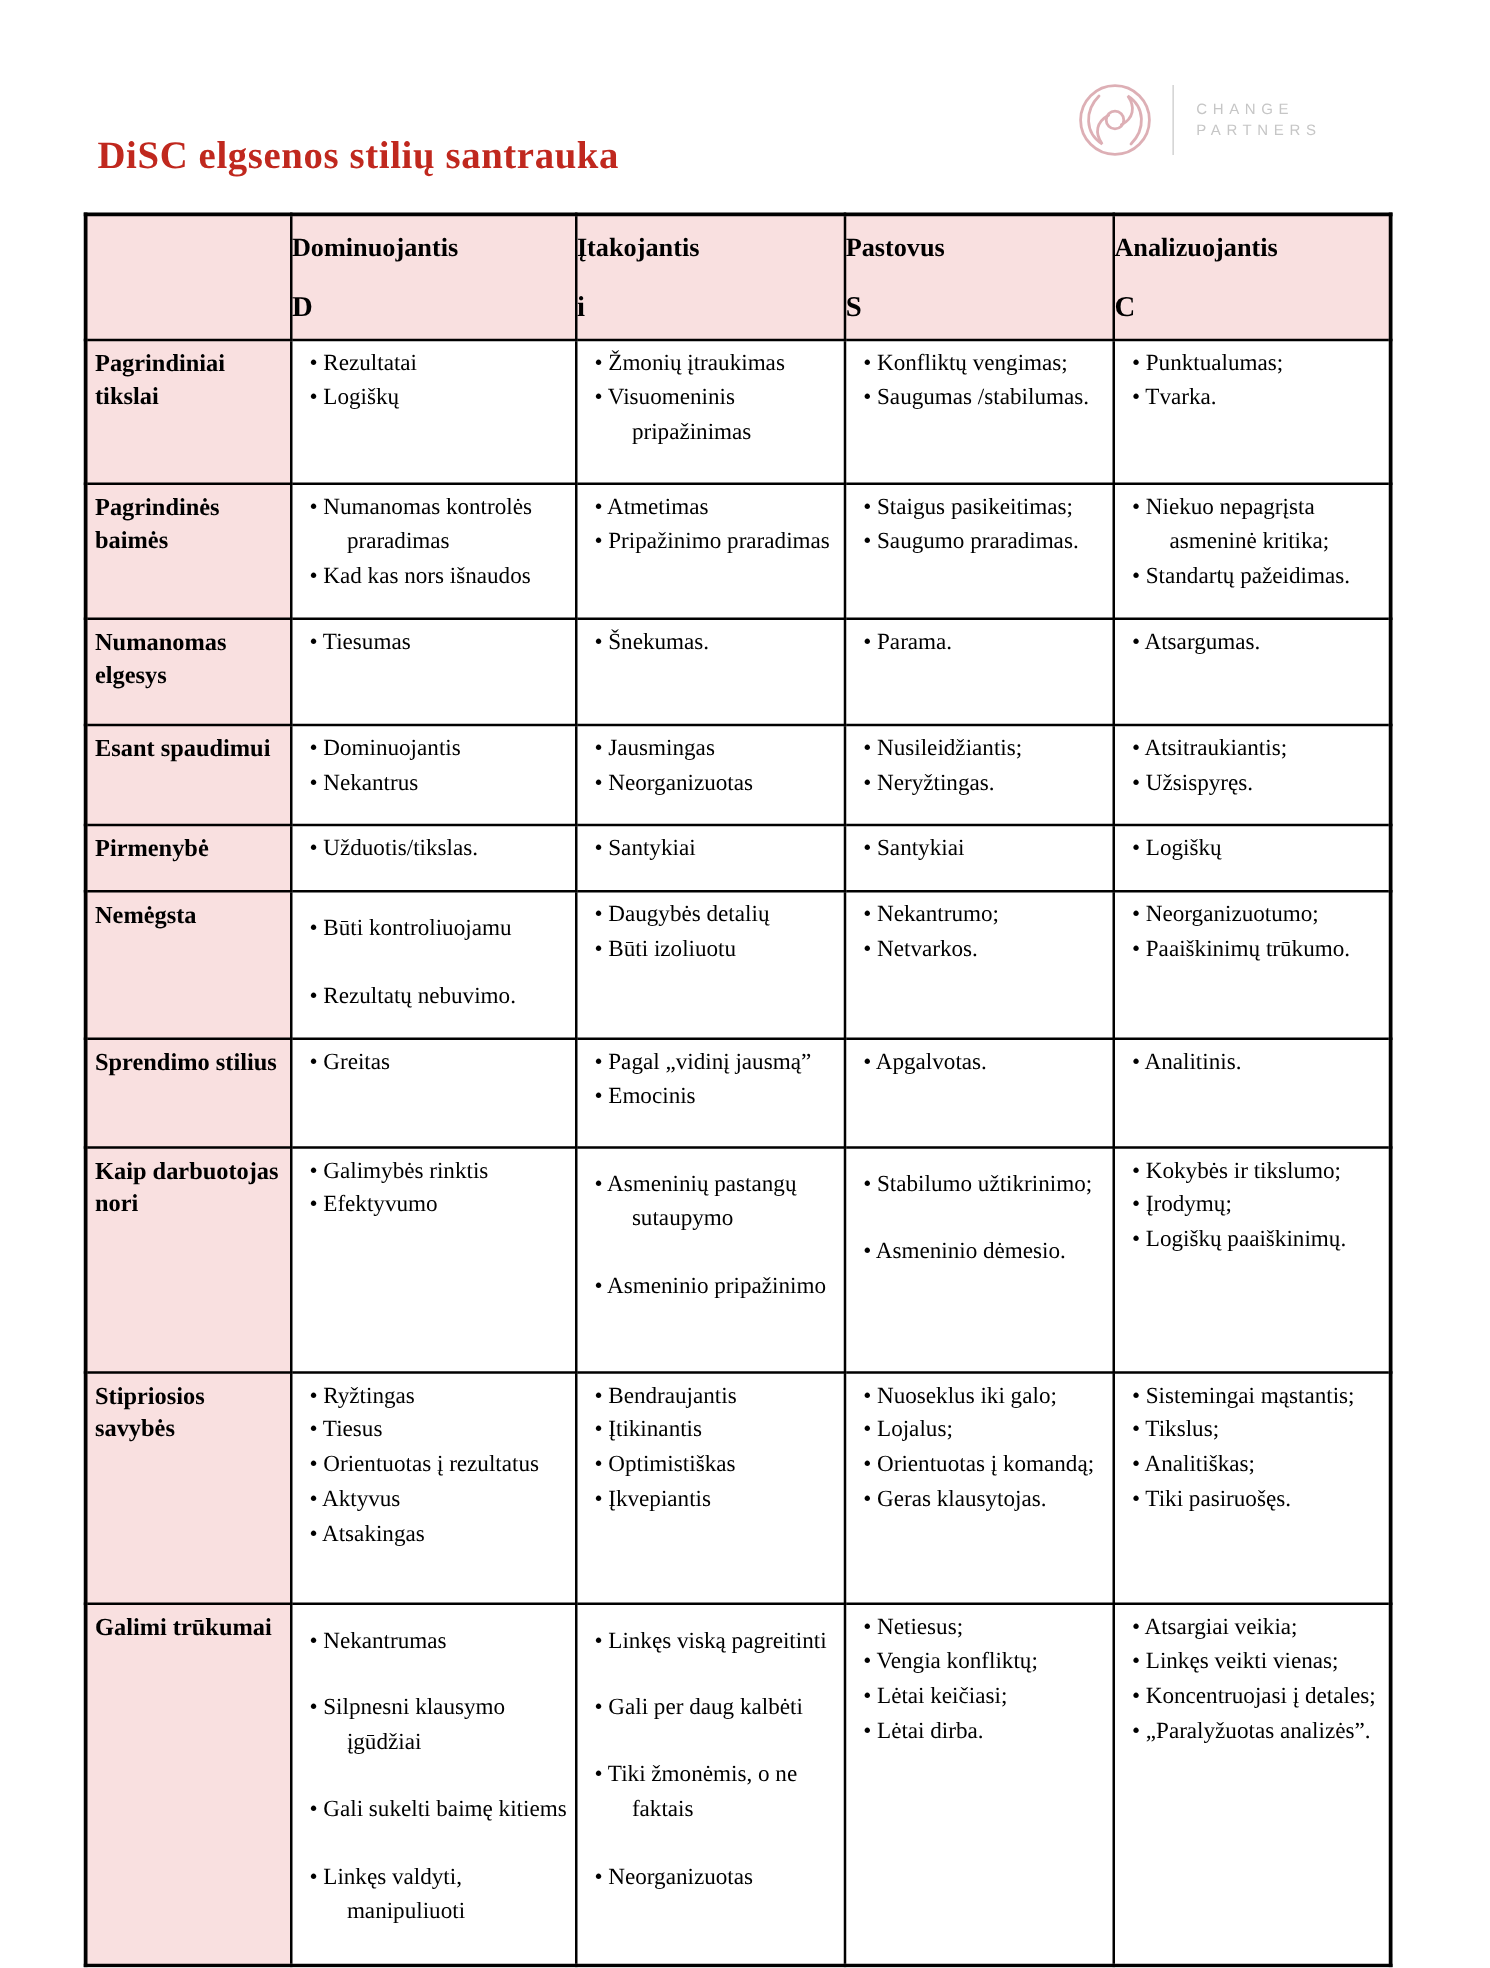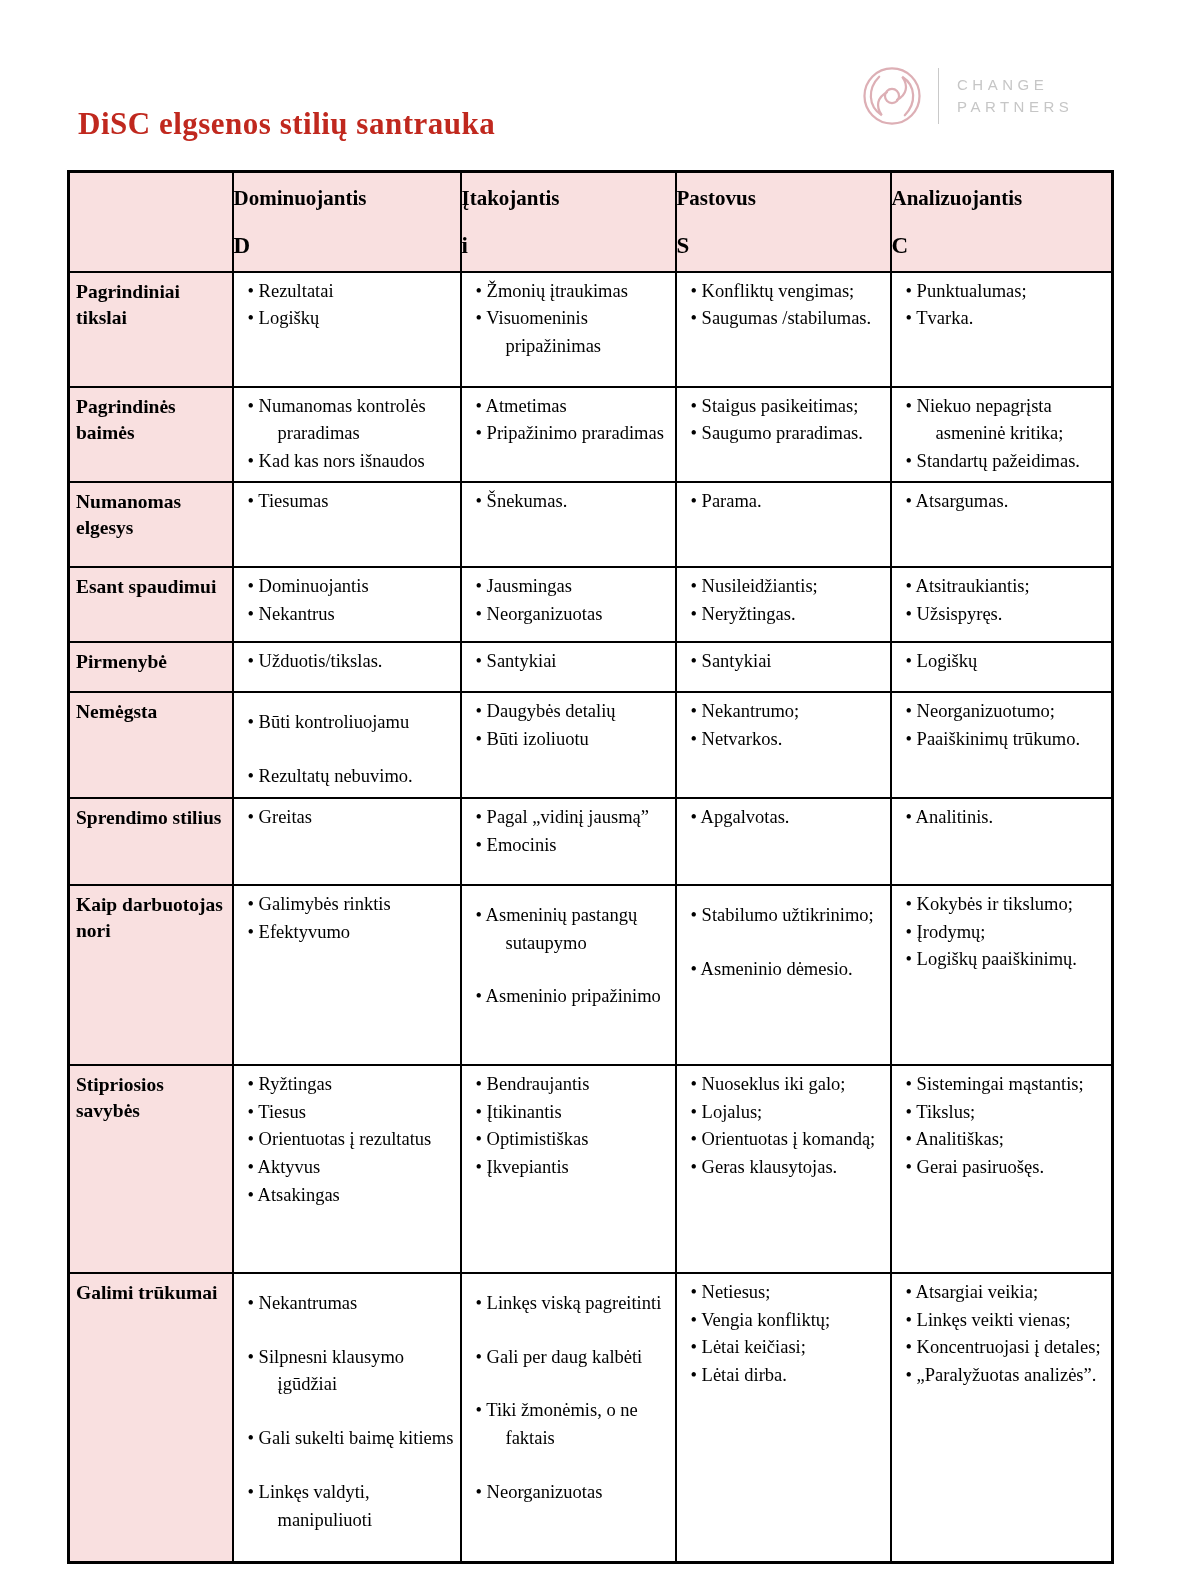--- a/index.html
+++ b/index.html
@@ -37,21 +37,21 @@
   }
   .logo-icon{width:64px;height:64px;}
   .logo-divider{
     width:1px;height:56px;
     background:#c9c9c9;
     margin:0 18px 0 14px;
   }
   .logo-text{
     font-family:"Liberation Sans", sans-serif;
     color:var(--logo-gray);
-    font-size:15px;
+    font-size:12px;
     letter-spacing:4.5px;
     line-height:1.45;
   }
   table.disc{
     position:absolute;
     left:67px;
     top:170px;
     border-collapse:collapse;
     table-layout:fixed;
     border:3px solid var(--border);
@@ -77,21 +77,21 @@
   .col-name{font-size:21px;font-weight:bold;}
   .col-letter{font-size:23px;font-weight:bold;margin-top:14px;}
   th.row-label{
     font-size:19.5px;
     font-weight:bold;
     line-height:1.35;
     padding:6px 4px 6px 6px;
   }
   td.body-cell{
     background:#ffffff;
-    padding:5px 6px 5px 4px;
+    padding:5px 6px 18px 4px;
   }
   .bullet{
     padding-left:40px;
     text-indent:-30px;
   }
   .bullet::before{content:"• ";}
   td.spaced{padding-top:16px;}
   td.spaced .bullet + .bullet{margin-top:26px;}
 </style>
 </head>
@@ -280,21 +280,21 @@
           <td class="body-cell spaced">
             <div class="bullet">Stabilumo užtikrinimo;</div>
             <div class="bullet">Asmeninio dėmesio.</div>
           </td>
           <td class="body-cell">
             <div class="bullet">Kokybės ir tikslumo;</div>
             <div class="bullet">Įrodymų;</div>
             <div class="bullet">Logiškų paaiškinimų.</div>
           </td>
         </tr>
-        <tr style="height: 208px;">
+        <tr style="height: 185px;">
           <th class="row-label">Stipriosios savybės</th>
           <td class="body-cell">
             <div class="bullet">Ryžtingas</div>
             <div class="bullet">Tiesus</div>
             <div class="bullet">Orientuotas į rezultatus</div>
             <div class="bullet">Aktyvus</div>
             <div class="bullet">Atsakingas</div>
           </td>
           <td class="body-cell">
             <div class="bullet">Bendraujantis</div>
@@ -305,21 +305,21 @@
           <td class="body-cell">
             <div class="bullet">Nuoseklus iki galo;</div>
             <div class="bullet">Lojalus;</div>
             <div class="bullet">Orientuotas į komandą;</div>
             <div class="bullet">Geras klausytojas.</div>
           </td>
           <td class="body-cell">
             <div class="bullet">Sistemingai mąstantis;</div>
             <div class="bullet">Tikslus;</div>
             <div class="bullet">Analitiškas;</div>
-            <div class="bullet">Gerai pasiruošęs.</div>
+            <div class="bullet">Tiki pasiruošęs.</div>
           </td>
         </tr>
         <tr style="height: 290px;">
           <th class="row-label">Galimi trūkumai</th>
           <td class="body-cell spaced">
             <div class="bullet">Nekantrumas</div>
             <div class="bullet">Silpnesni klausymo įgūdžiai</div>
             <div class="bullet">Gali sukelti baimę kitiems</div>
             <div class="bullet">Linkęs valdyti, manipuliuoti</div>
           </td>

